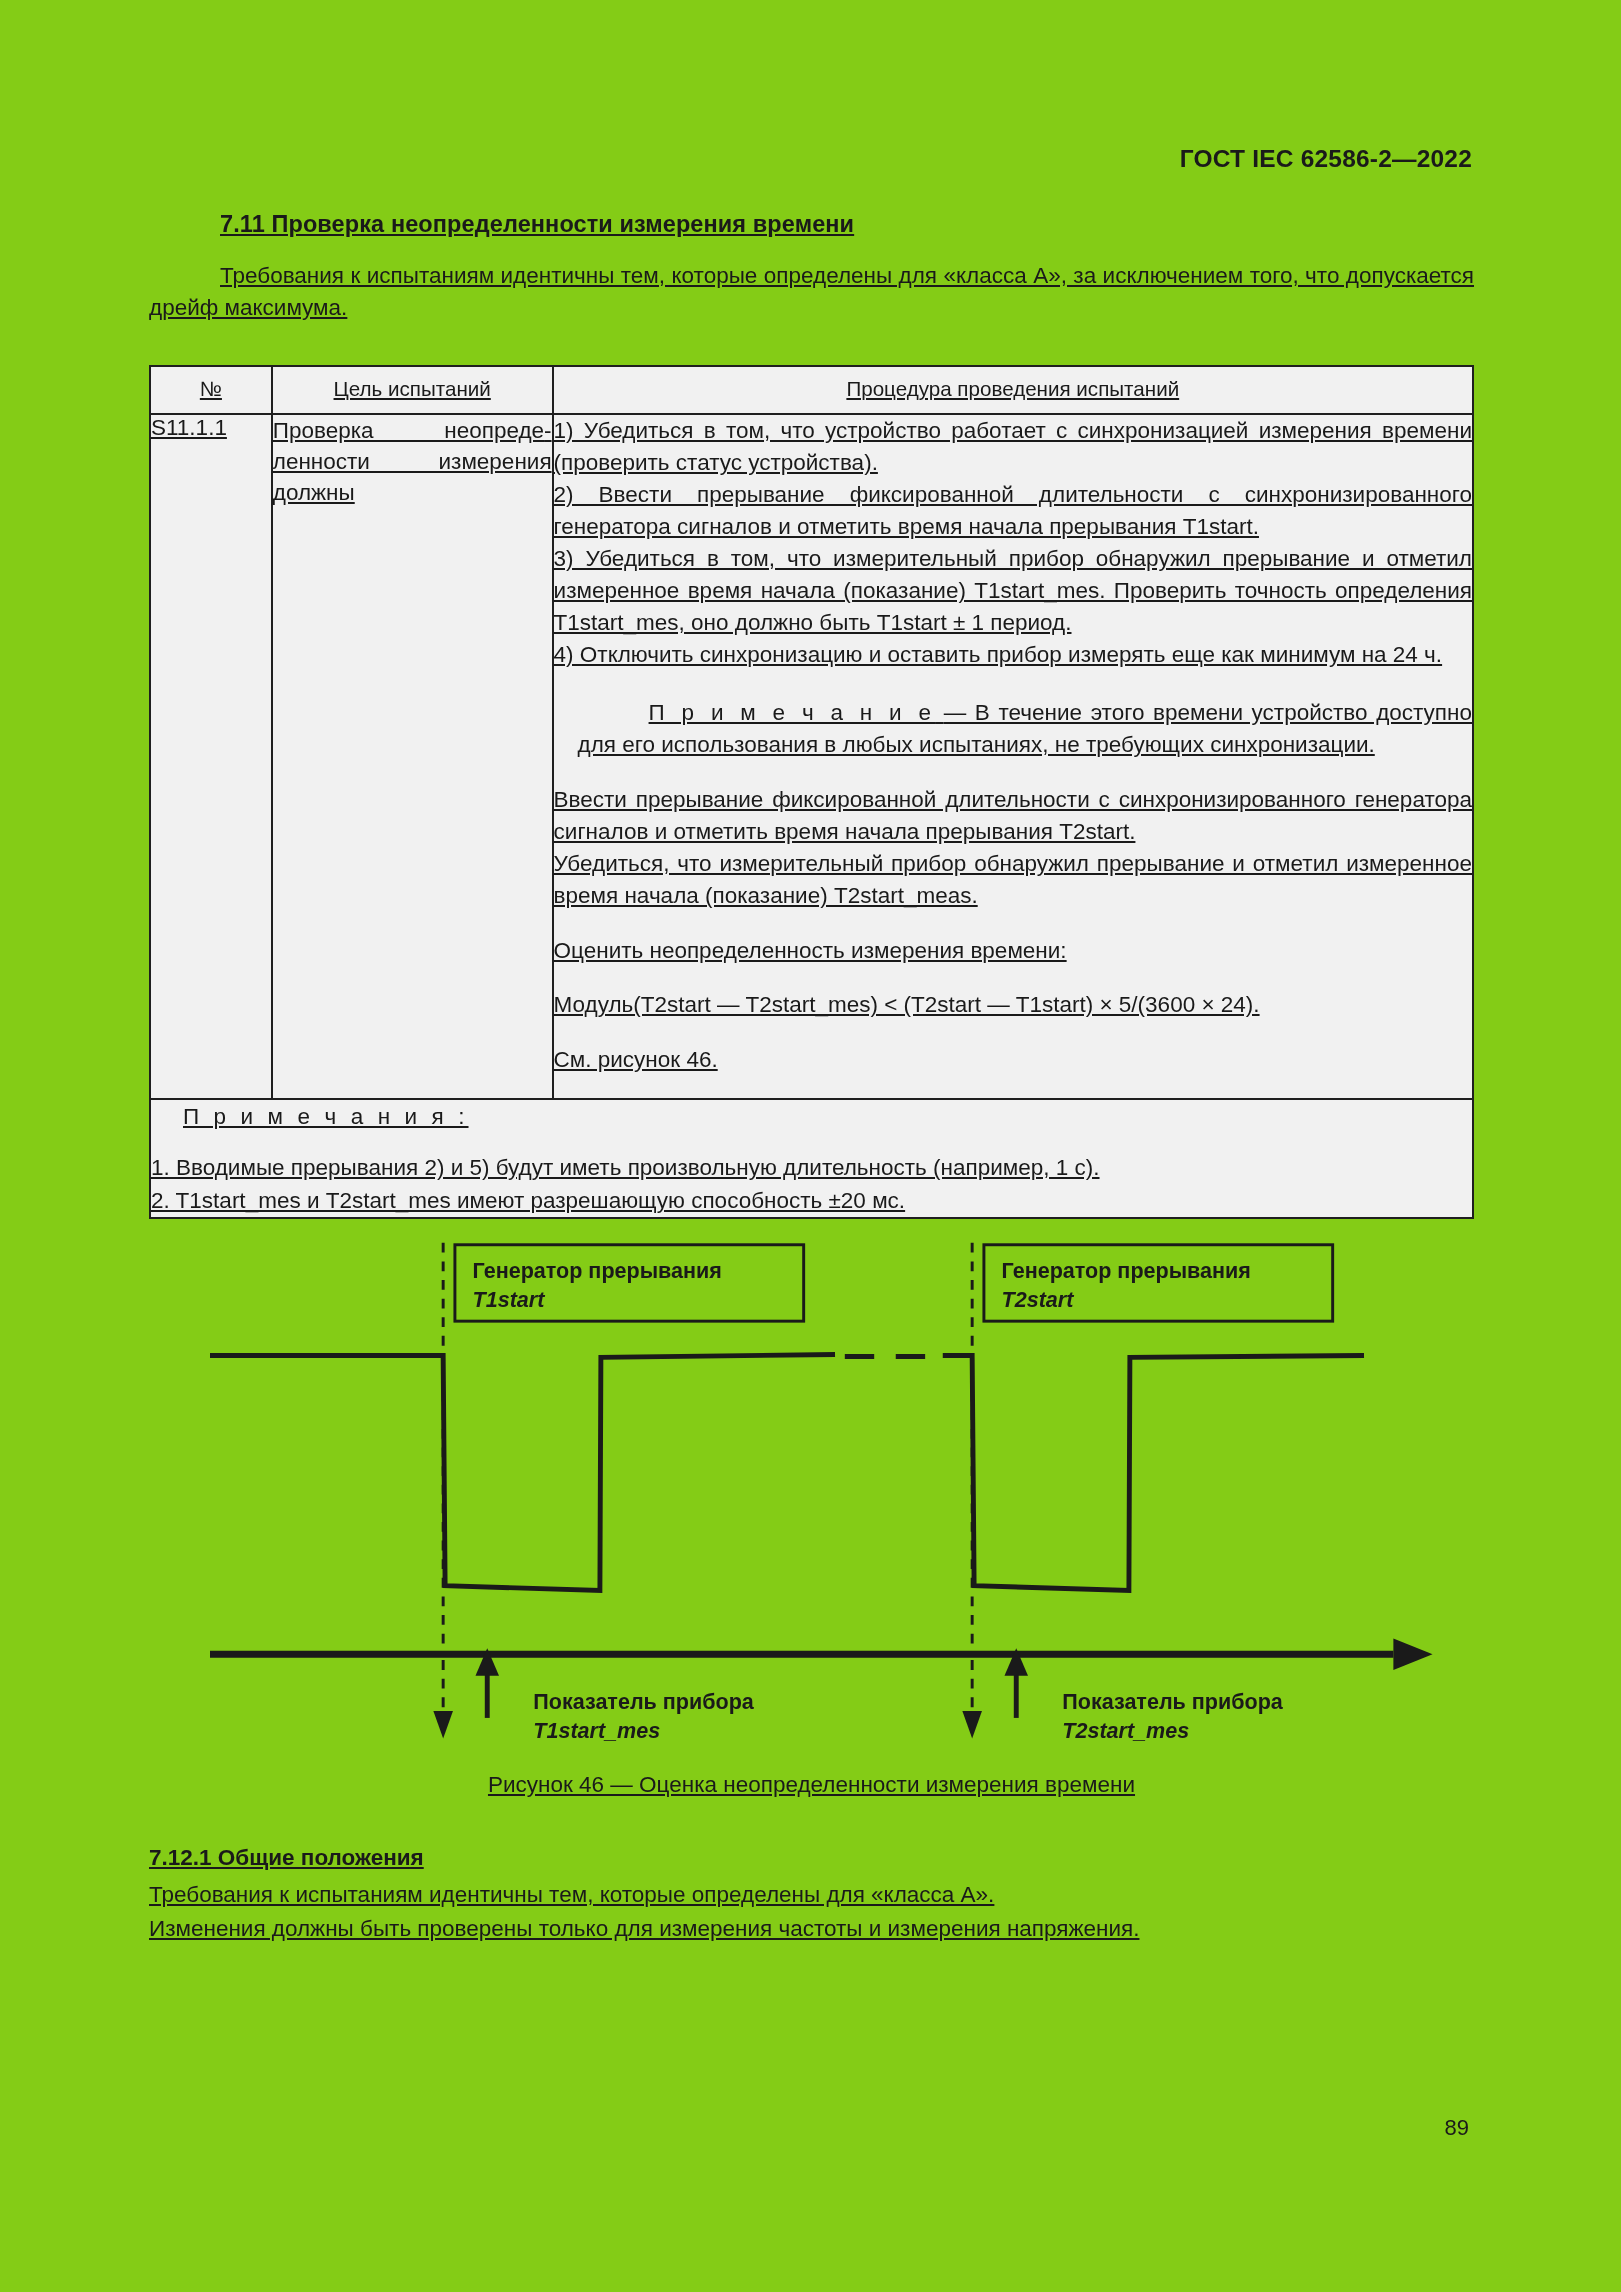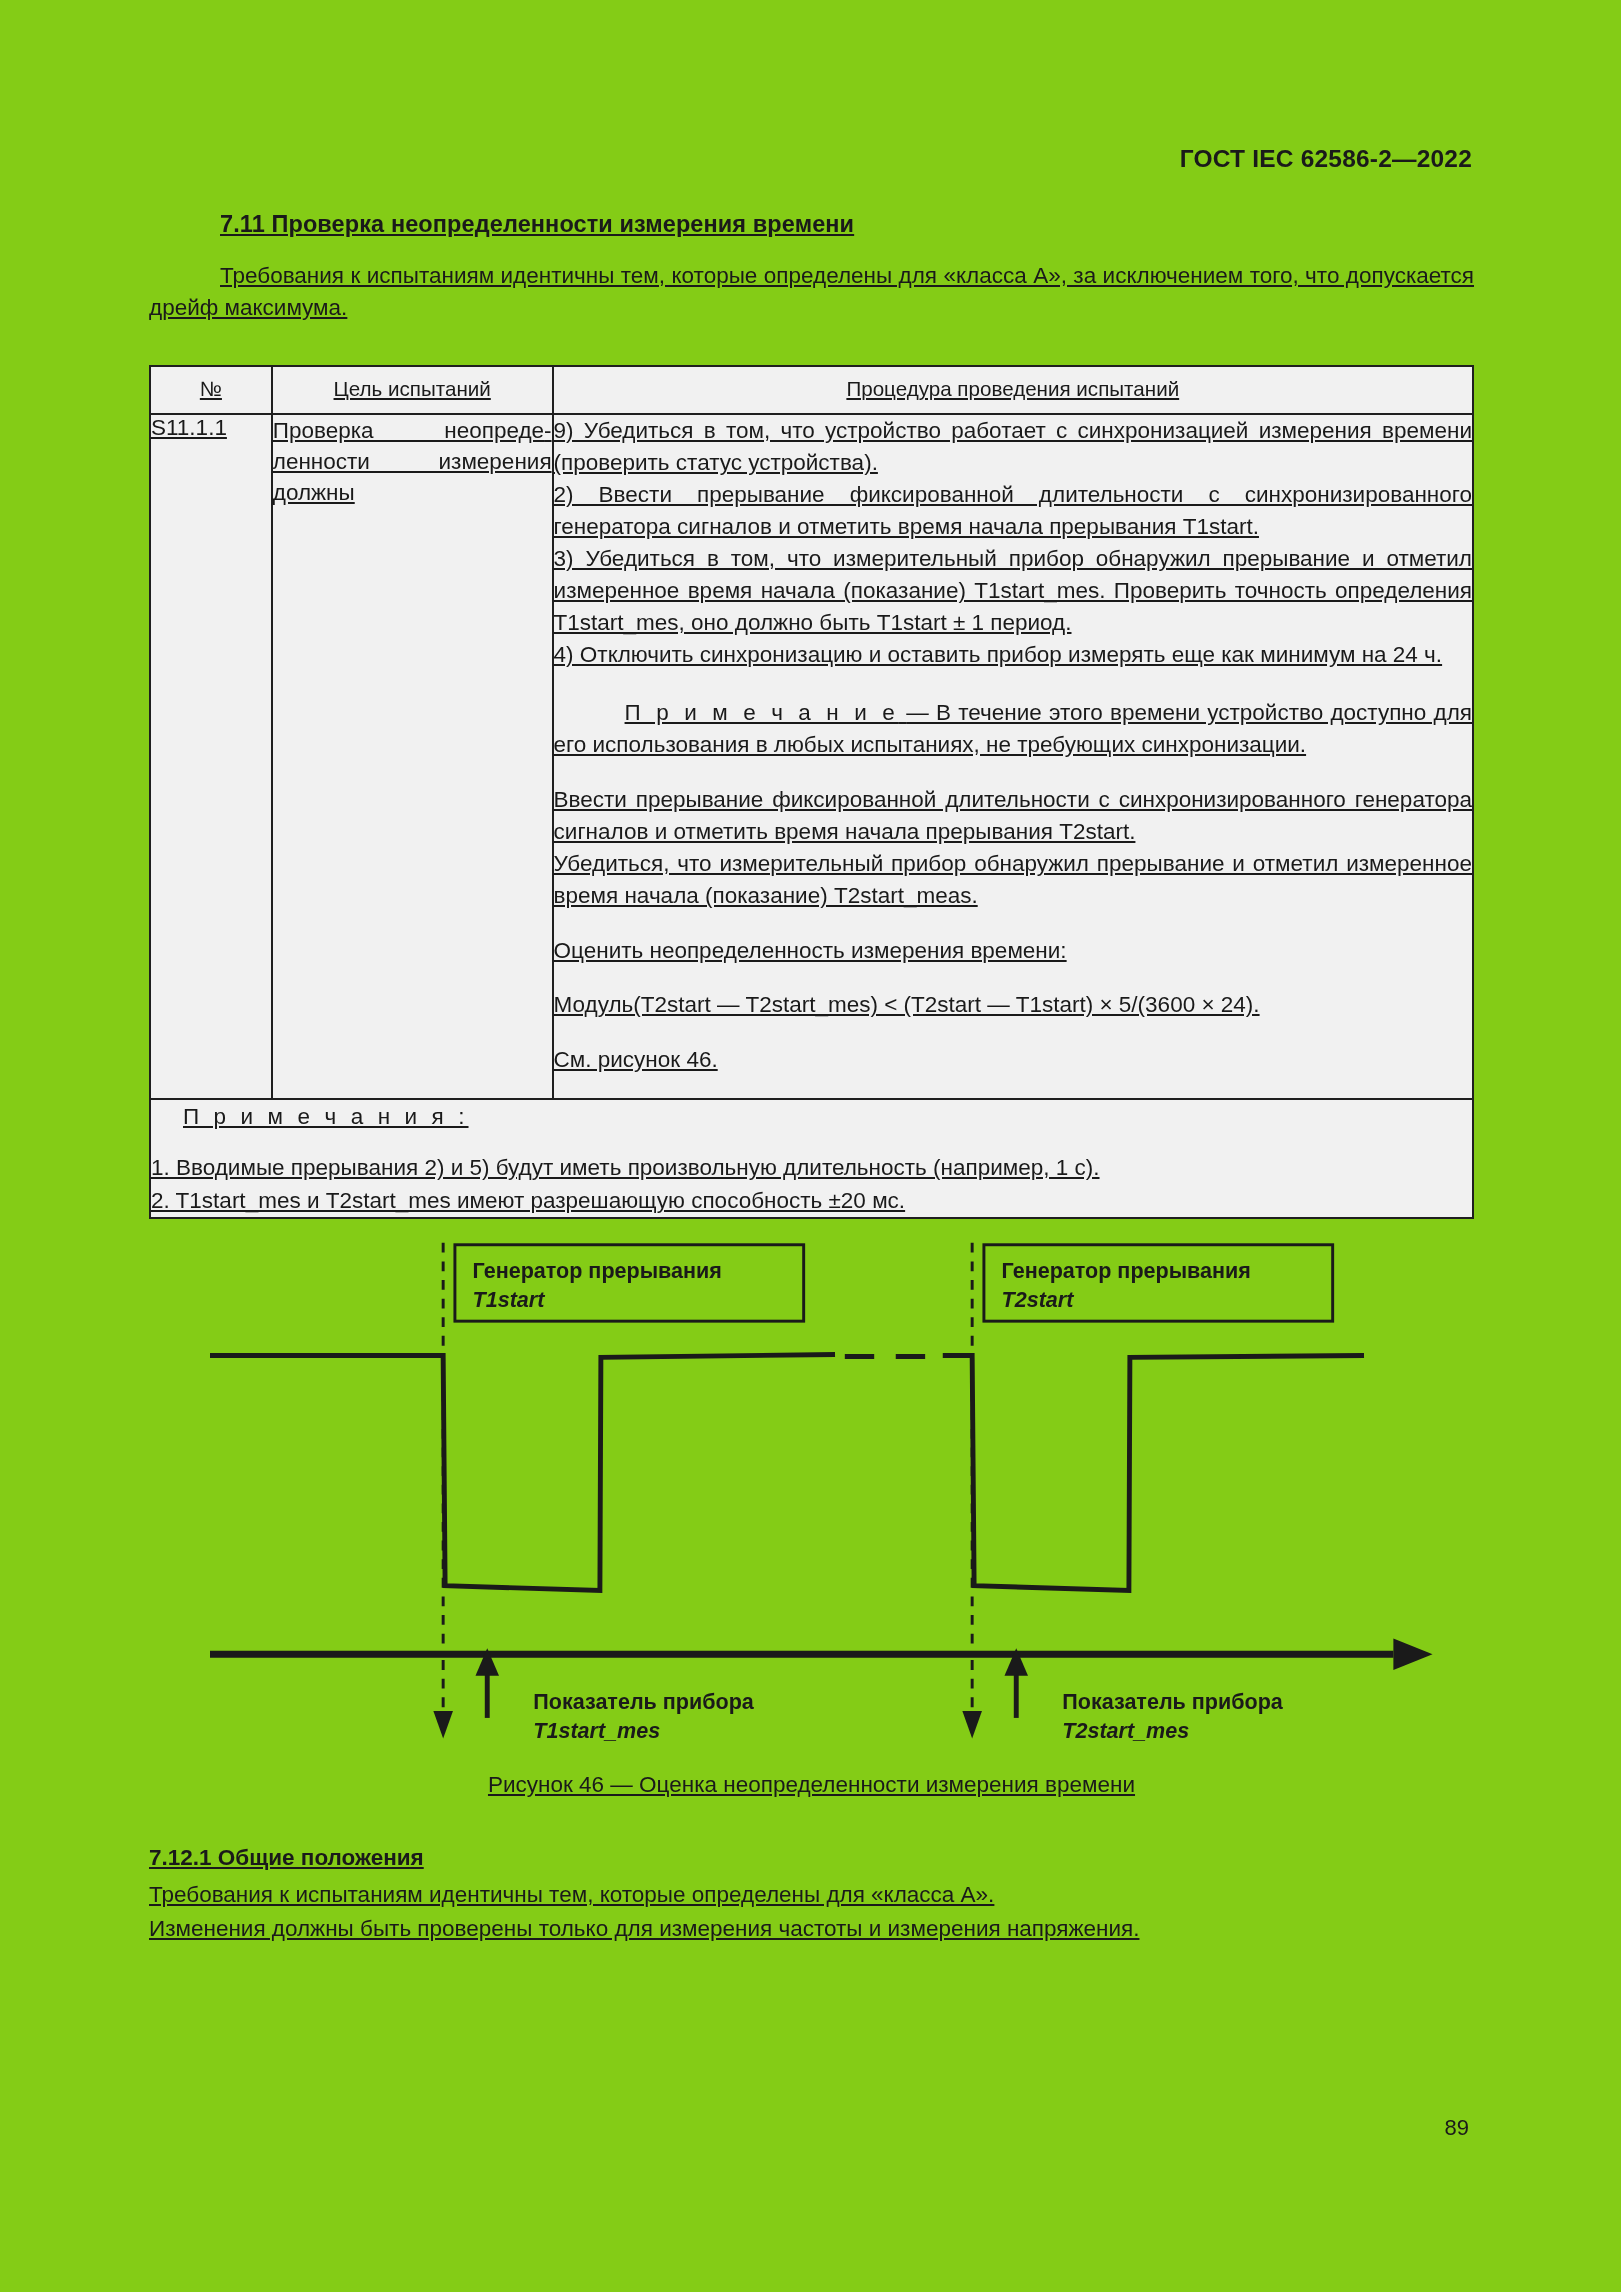--- a/index.html
+++ b/index.html
@@ -109,20 +109,21 @@
   }
   td.cell-proc .step.last-line,
   td.cell-proc .plain {
     text-align: left;
   }
   td.cell-proc .note-para {
     margin: 25.5px 0 23.5px 0;
     text-align: justify;
     text-justify: inter-word;
     text-indent: 71px;
+    padding-left: 24px;
   }
   .sp-word {
     letter-spacing: 4.1px;
   }
 
   td.notes-cell {
     font-size: 22.5px;
     line-height: 33px;
     padding: 11.8px 13.7px 13.7px 37px;
   }
@@ -192,21 +193,21 @@
           <th class="col-num">№</th>
           <th class="col-goal">Цель испытаний</th>
           <th class="col-proc">Процедура проведения испытаний</th>
         </tr>
       </thead>
       <tbody>
         <tr>
           <td class="cell-num">S11.1.1</td>
           <td class="cell-goal">Проверка неопреде­ленности измерения должны</td>
           <td class="cell-proc">
-            <p class="step">9) Убедиться в том, что устройство работает с синхронизацией измерения вре­мени (проверить статус устройства).</p>
+            <p class="step">1) Убедиться в том, что устройство работает с синхронизацией измерения вре­мени (проверить статус устройства).</p>
             <p class="step">2) Ввести прерывание фиксированной длительности с синхронизированного генератора сигналов и отметить время начала прерывания T1start.</p>
             <p class="step">3) Убедиться в том, что измерительный прибор обнаружил прерывание и от­метил измеренное время начала (показание) T1start_mes. Проверить точность определения T1start_mes, оно должно быть T1start ± 1 период.</p>
             <p class="step">4) Отключить синхронизацию и оставить прибор измерять еще как минимум на 24 ч.</p>
             <p class="note-para"><span class="sp-word">П р и м е ч а н и е</span> <span>— В течение этого времени устройство доступно для его использования в любых испытаниях, не требующих синхронизации.</span></p>
             <p class="step">Ввести прерывание фиксированной длительности с синхронизированного ге­нератора сигналов и отметить время начала прерывания T2start.</p>
             <p class="step">Убедиться, что измерительный прибор обнаружил прерывание и отметил из­меренное время начала (показание) T2start_meas.</p>
             <p class="plain">Оценить неопределенность измерения времени:</p>
             <p class="plain">Модуль(T2start — T2start_mes) &lt; (T2start — T1start) × 5/(3600 × 24).</p>
             <p class="plain">См. рисунок 46.</p>
           </td>

